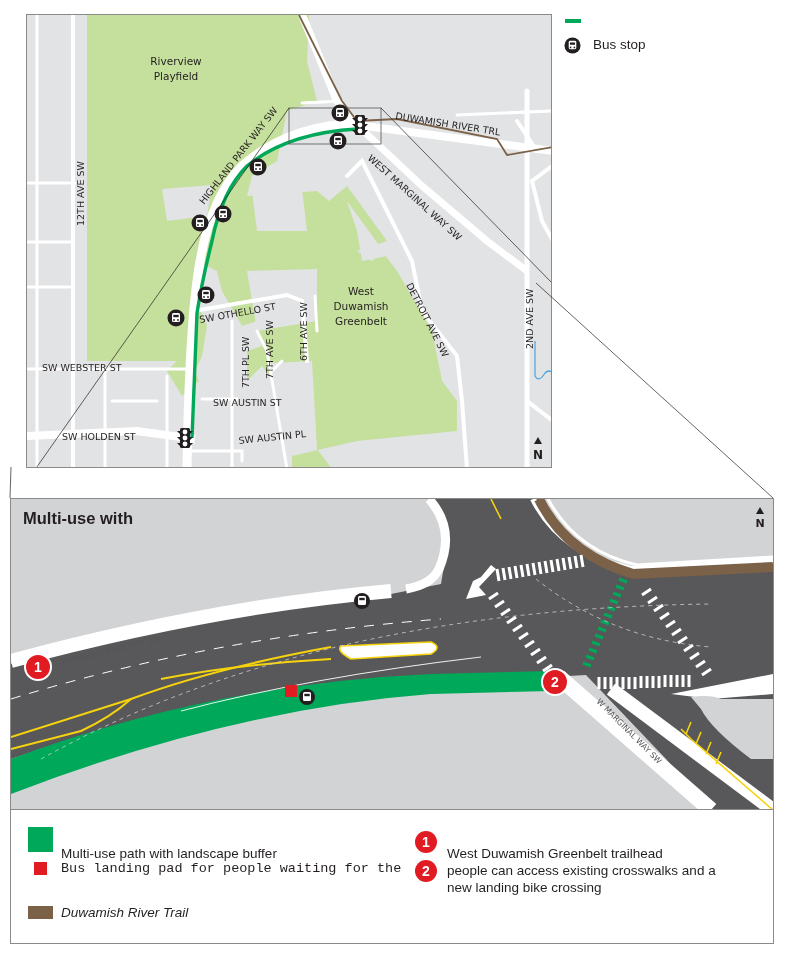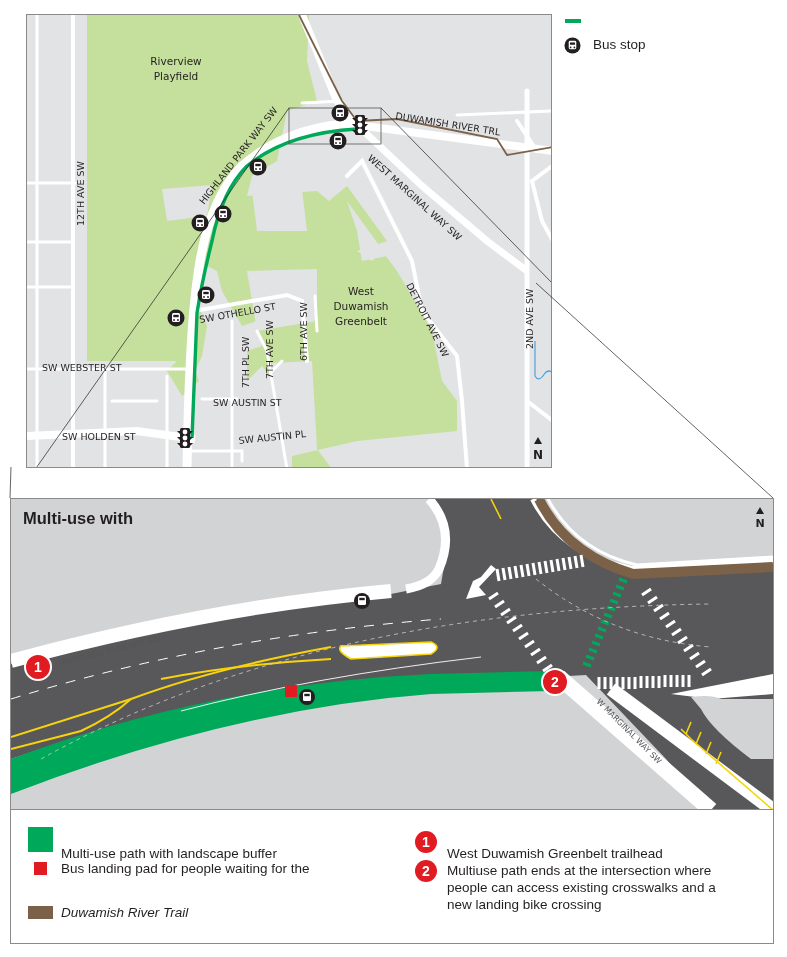--- a/index.html
+++ b/index.html
@@ -240,30 +240,29 @@
     <div id="detail-title">Multi-use with</div>
     <div class="num-badge" style="left:13px;top:154px;border:2px solid #fff;width:28px;height:28px;line-height:24px;">1</div>
     <div class="num-badge" style="left:530px;top:169px;border:2px solid #fff;width:28px;height:28px;line-height:24px;">2</div>
   </div>
 
   <div id="detail-legend">
     <div class="lg-sw" style="left:17px;top:17px;width:25px;height:25px;background:#00a85a;"></div>
     <div class="lg-item" style="left:50px;top:23px;margin-top:12px;">Multi-use path with landscape buffer</div>
 
     <div class="lg-sw" style="left:23px;top:52px;width:13px;height:13px;background:#e11b22;"></div>
-    <div class="lg-item" style="left:50px;top:50px;">
+    <div class="lg-item" style="left:50px;top:50px;font-family:Liberation Mono, monospace;">
       <div>Bus landing pad for people waiting for the</div>
     </div>
 
     <div class="lg-sw" style="left:17px;top:96px;width:25px;height:13px;background:#7b6148;"></div>
     <div class="lg-item" style="left:50px;top:94px;font-style:italic;">Duwamish River Trail</div>
 
     <div class="num-badge" style="left:404px;top:21px;">1</div>
     <div class="lg-item" style="left:436px;top:23px;margin-top:12px;">West Duwamish Greenbelt trailhead</div>
 
     <div class="num-badge" style="left:404px;top:50px;">2</div>
     <div class="lg-item" style="left:436px;top:52px;">
-      <div>Multiuse path ends at the intersection where</div>
       <div>people can access existing crosswalks and a</div>
       <div>new landing bike crossing</div>
     </div>
   </div>
 </div>
 
 </body></html>

